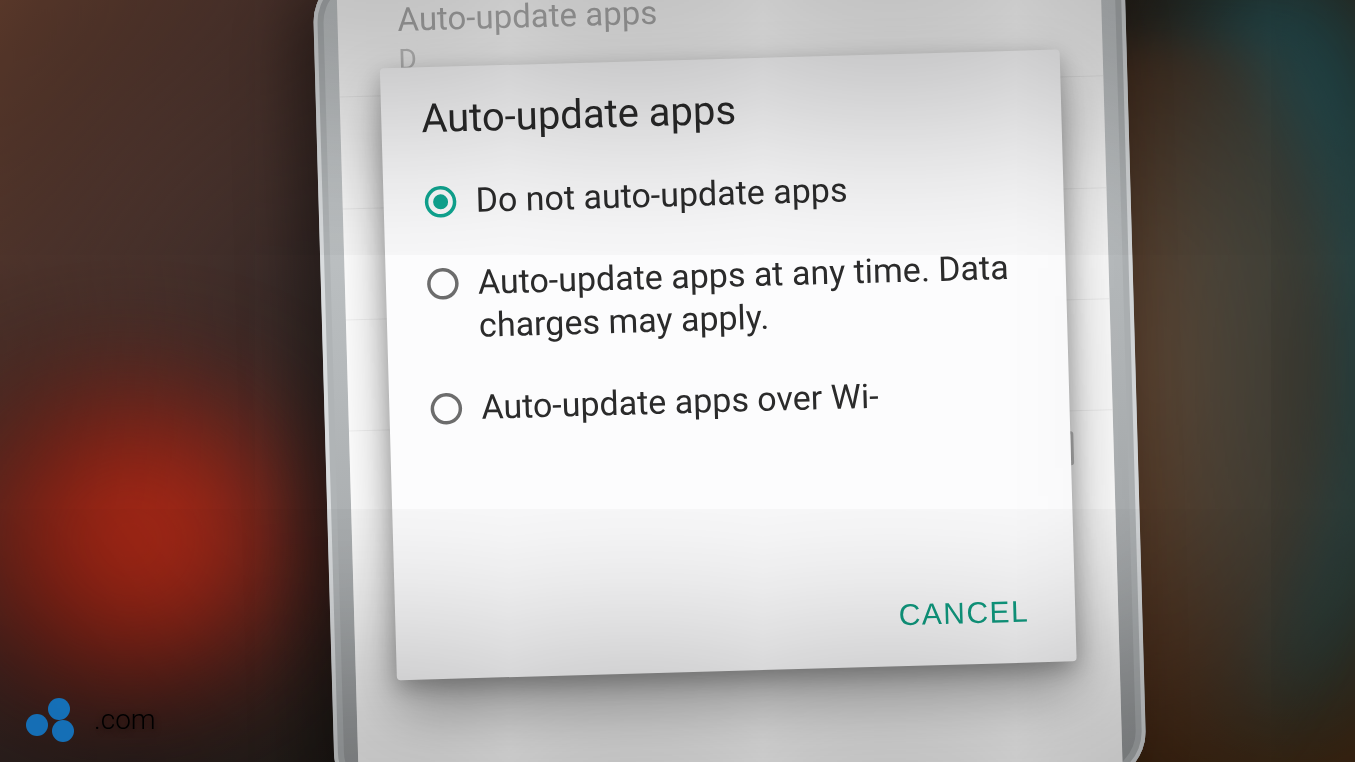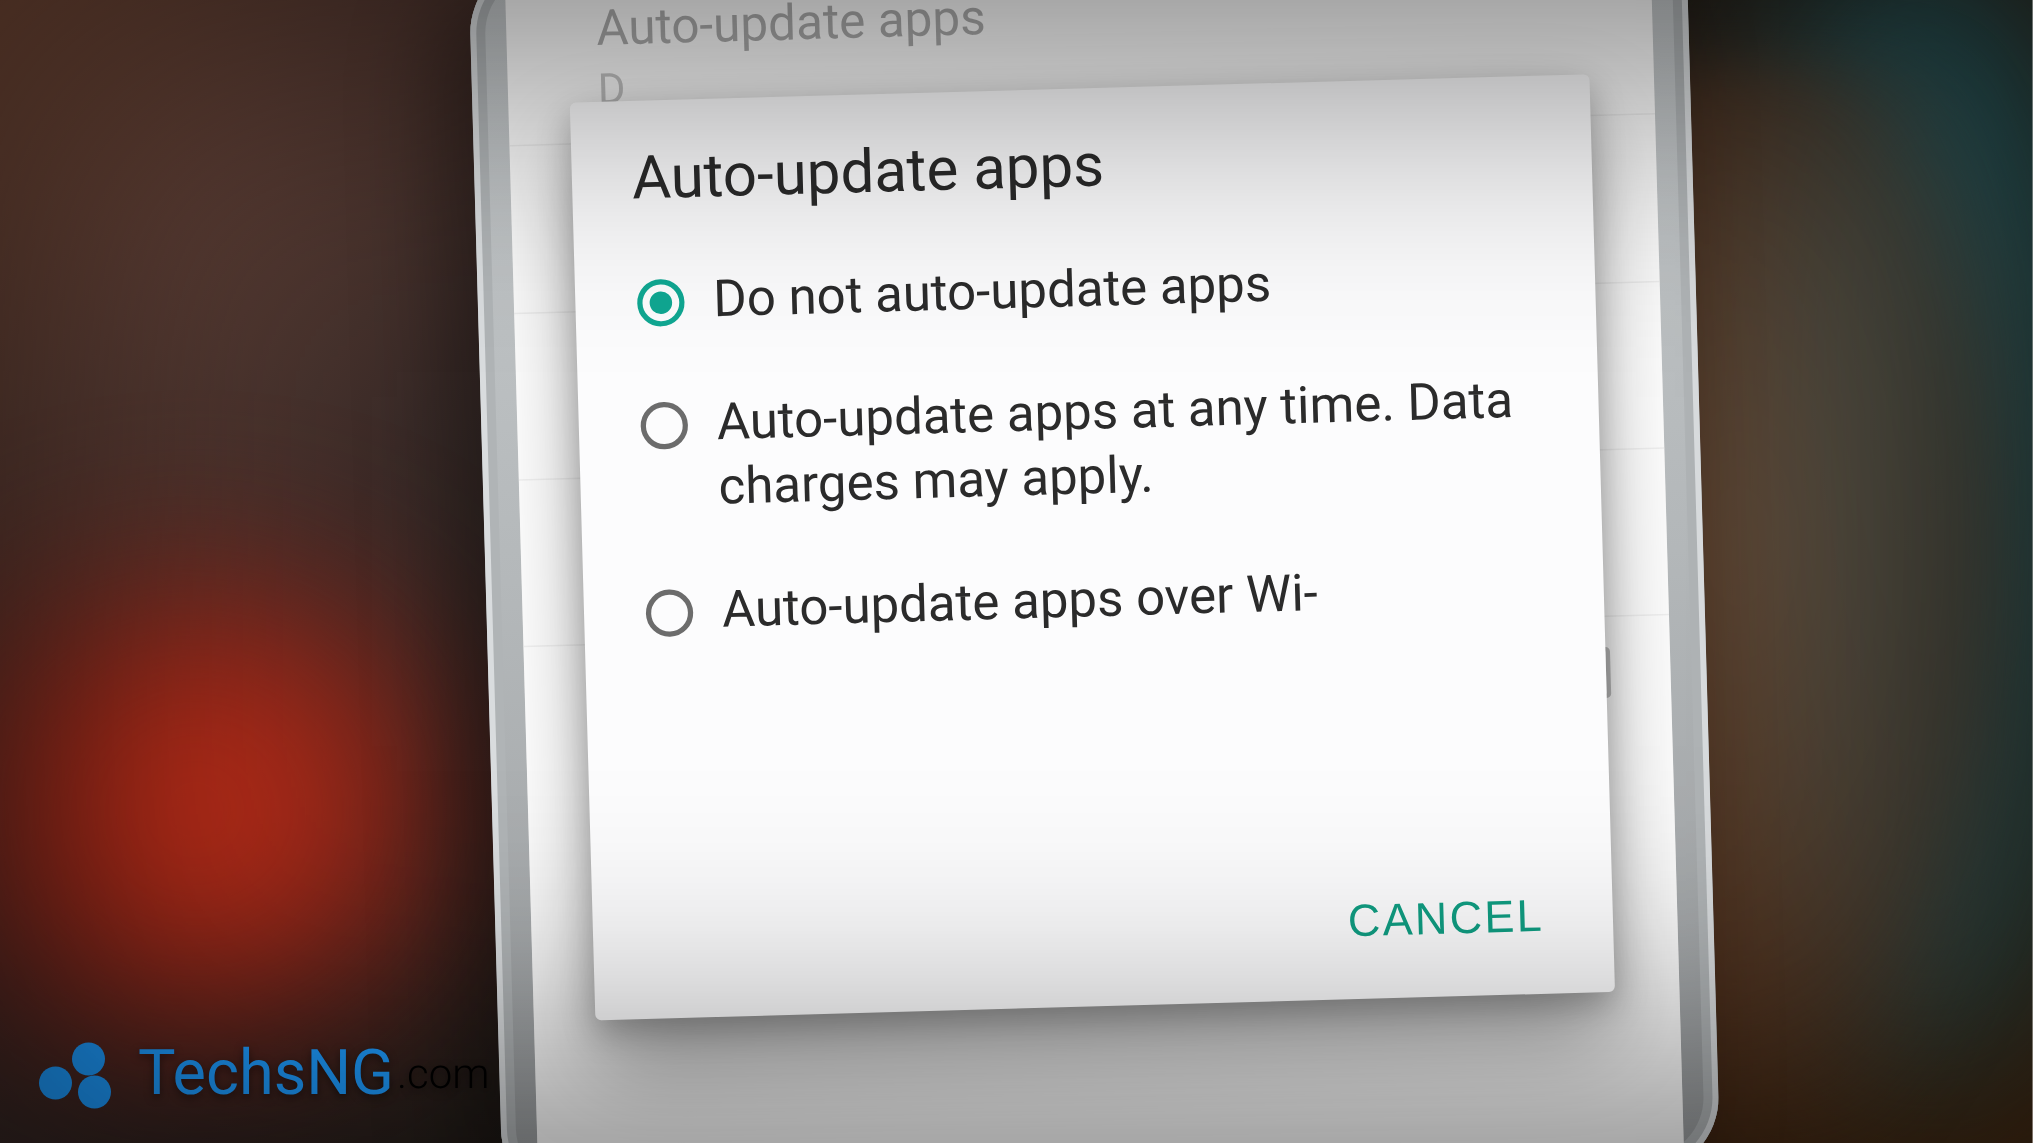--- a/index.html
+++ b/index.html
@@ -229,15 +229,14 @@
 
   </div>
 </div>
 
 <div class="watermark">
   <span class="dots">
       <span></span>
       <span></span>
       <span></span>
     </span>
-  <b>TechsNG</b>
   <span class="com">.com</span>
 </div>
 
 </body></html>

